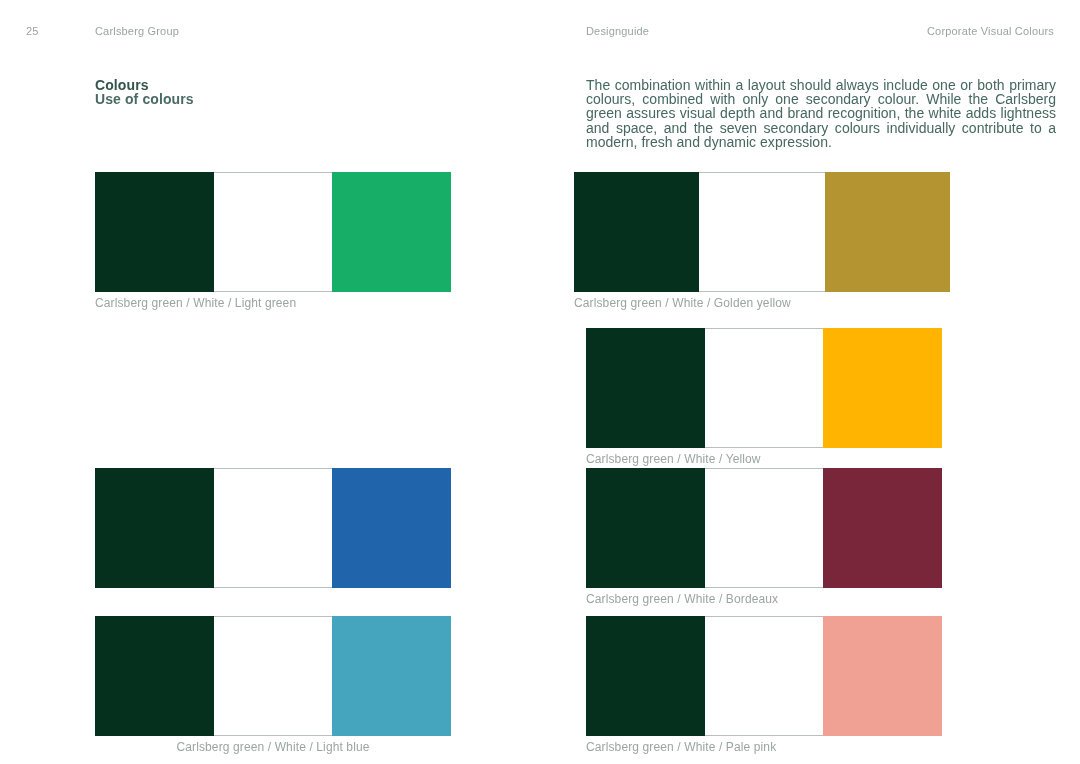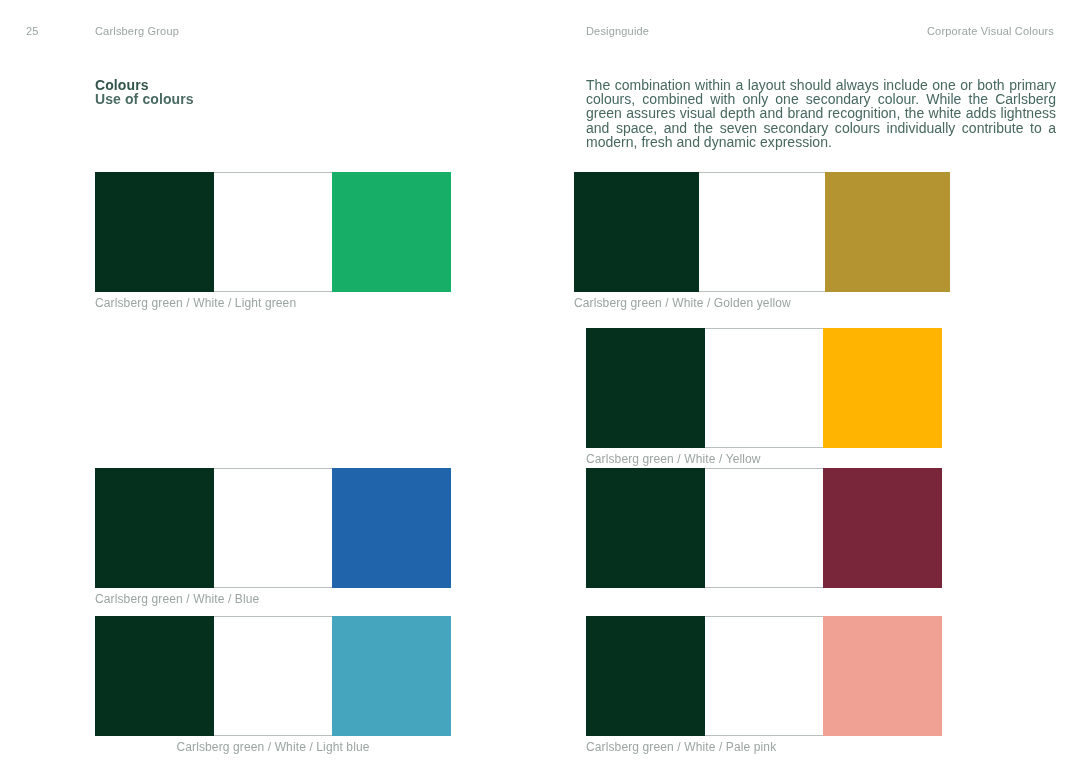--- a/index.html
+++ b/index.html
@@ -151,21 +151,20 @@
   </div>
   <div class="swatch-caption">Carlsberg green / White / Light green</div>
 </div>
 
 <div class="swatch-block" id="block-blue">
   <div class="swatch-strip">
     <div class="swatch-panel" style="background-color: rgb(4, 48, 29);"></div>
     <div class="swatch-panel white-panel" style="background-color: rgb(255, 255, 255);"></div>
     <div class="swatch-panel" style="background-color: rgb(32, 101, 172);"></div>
   </div>
-  <div class="swatch-caption">Carlsberg green / White / Blue</div>
 </div>
 
 <div class="swatch-block" id="block-light-blue">
   <div class="swatch-strip">
     <div class="swatch-panel" style="background-color: rgb(4, 48, 29);"></div>
     <div class="swatch-panel white-panel" style="background-color: rgb(255, 255, 255);"></div>
     <div class="swatch-panel" style="background-color: rgb(69, 165, 191);"></div>
   </div>
   <div class="swatch-caption">Carlsberg green / White / Light blue</div>
 </div>
@@ -187,20 +186,21 @@
   </div>
   <div class="swatch-caption">Carlsberg green / White / Yellow</div>
 </div>
 
 <div class="swatch-block" id="block-bordeaux">
   <div class="swatch-strip">
     <div class="swatch-panel" style="background-color: rgb(4, 48, 29);"></div>
     <div class="swatch-panel white-panel" style="background-color: rgb(255, 255, 255);"></div>
     <div class="swatch-panel" style="background-color: rgb(121, 37, 58);"></div>
   </div>
+  <div class="swatch-caption">Carlsberg green / White / Bordeaux</div>
 </div>
 
 <div class="swatch-block" id="block-pale-pink">
   <div class="swatch-strip">
     <div class="swatch-panel" style="background-color: rgb(4, 48, 29);"></div>
     <div class="swatch-panel white-panel" style="background-color: rgb(255, 255, 255);"></div>
     <div class="swatch-panel" style="background-color: rgb(240, 161, 148);"></div>
   </div>
   <div class="swatch-caption">Carlsberg green / White / Pale pink</div>
 </div>

